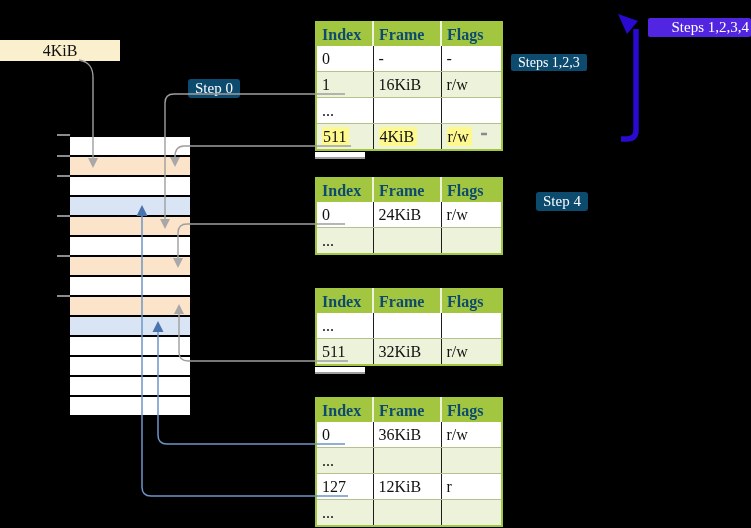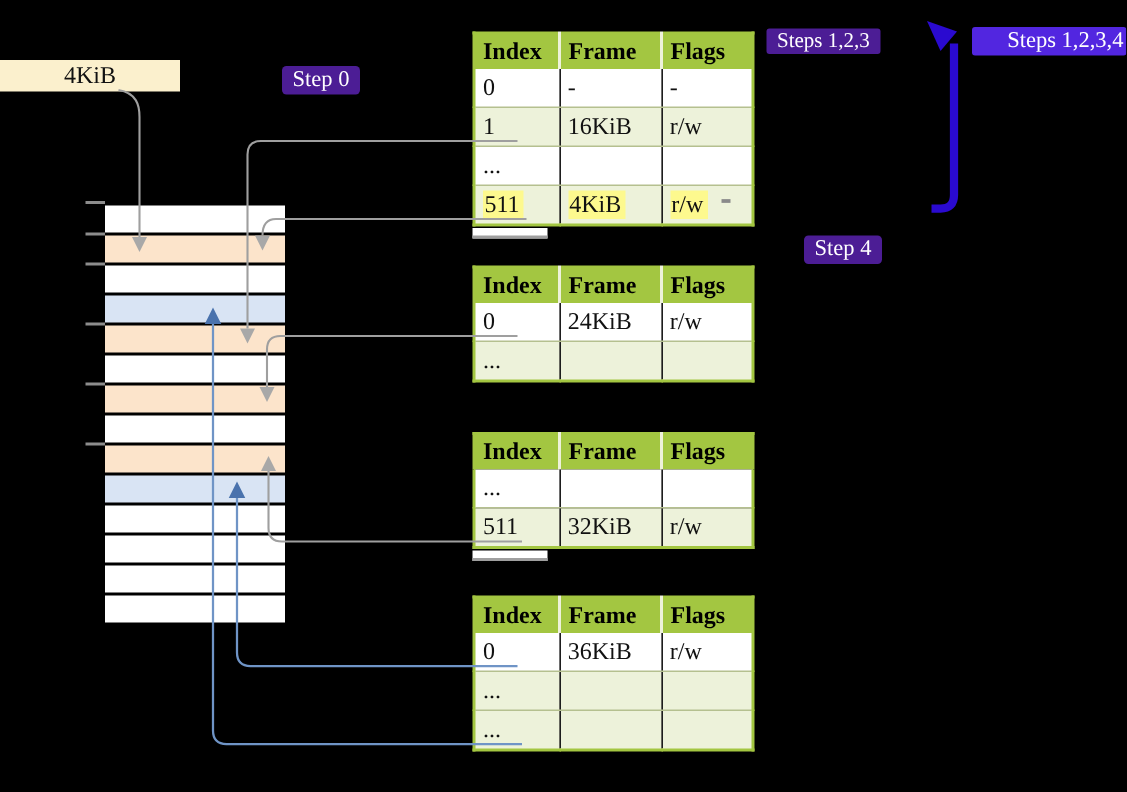--- a/index.html
+++ b/index.html
@@ -4,37 +4,37 @@
 <style>
   html,body{margin:0;padding:0;background:#000;}
   .canvas{position:relative;width:751px;height:528px;background:#000;overflow:hidden;
           font-family:"Liberation Serif","DejaVu Serif",serif;}
   
   .lbl4k{position:absolute;left:0;top:40px;width:120px;height:21px;background:#fbf0cd;
          color:#111;font-size:16px;line-height:21px;text-align:center;}
   
   .badge{position:absolute;color:#fff;font-size:15px;line-height:19px;height:19px;
          padding:0 7px;border-radius:3px;white-space:nowrap;}
-  .red{background:#4c1d95;}
+  .red{background:#0c4a6e;margin-top:35px;}
   .violet{background:#5226e0;border-radius:2px;}
   .b-step0{left:188px;top:44px;}
   .b-steps123{left:511px;top:19px;height:17px;line-height:17px;font-size:14px;border-radius:2px;}
   .b-steps1234{left:648px;top:18px;width:103px;padding:0 2px;text-align:right;box-sizing:border-box;}
   .b-step4{left:536px;top:157px;}
   
   .stack{position:absolute;left:70px;top:135px;width:120px;padding-top:2px;background:#000;}
   .mrow{height:18px;margin-bottom:2px;}
   .w{background:#ffffff;}
   .p{background:#fce4cb;}
   .b{background:#d9e4f4;}
   .tick{position:absolute;left:57px;width:13px;height:2px;background:#8c8c8c;}
   
   table.pt{position:absolute;left:315px;border-collapse:collapse;table-layout:fixed;
            width:167px;border:2px solid #a3c641;font-size:16px;}
-  table.pt th{background:#a3c641;color:#000000;font-weight:bold;height:23px;text-align:left;
+  table.pt th{background:#a3c641;color:#0c4a6e;font-weight:bold;height:23px;text-align:left;
               padding:0 0 0 5px;border-right:2px solid #eef2da;font-size:16px;}
   table.pt th:last-child{border-right:none;}
   table.pt td{height:25px;padding:0 0 0 5px;color:#111;background:#fff;
               border-right:1.5px solid #1d1d1d;border-bottom:1px solid #b5c08f;}
   table.pt td:last-child{border-right:none;}
   table.pt tr:last-child td{border-bottom:none;}
   table.pt tr.lg td{background:#edf2da;}
   .hl{background:#fdf98e;padding:1px 3px 1px 1px;}
   .sliver{position:absolute;left:315px;width:50px;height:5px;background:#fff;
           border-bottom:2px solid #9f9f9f;}
@@ -166,20 +166,25 @@
       <tr>
         <td>0</td>
         <td>36KiB</td>
         <td>r/w</td>
       </tr>
       <tr class="lg">
         <td>...</td>
         <td></td>
         <td></td>
       </tr>
+      <tr>
+        <td>127</td>
+        <td>12KiB</td>
+        <td>r</td>
+      </tr>
       <tr class="lg">
         <td>...</td>
         <td></td>
         <td></td>
       </tr>
     </tbody>
   </table>
 
   <svg class="ovl" width="751" height="528" viewBox="0 0 751 528">
 

